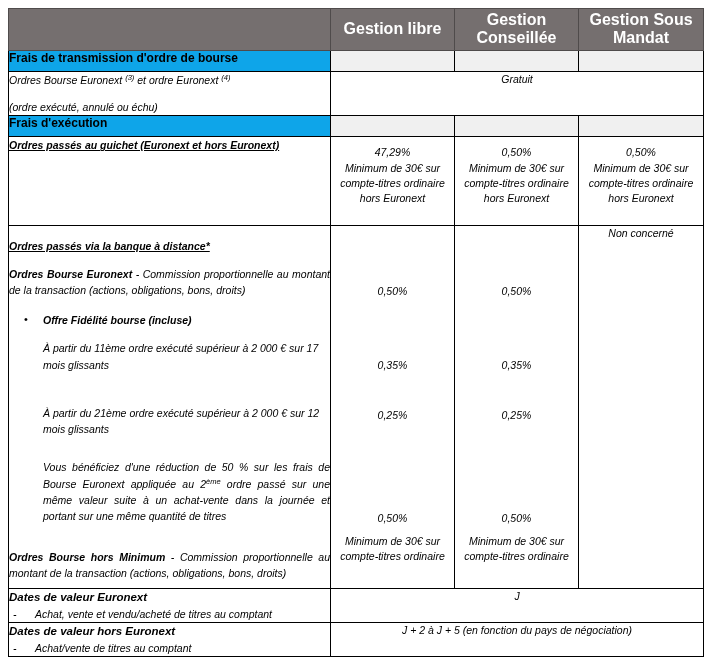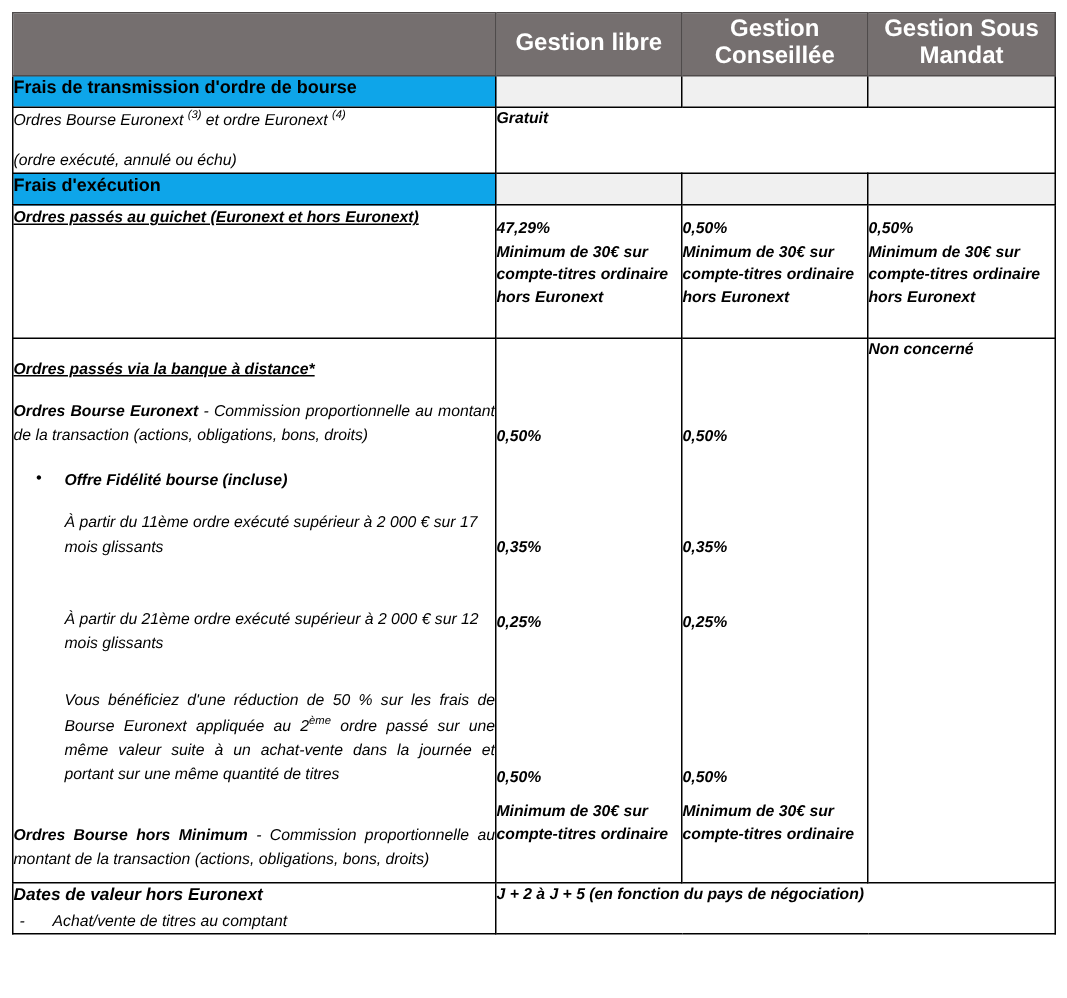--- a/index.html
+++ b/index.html
@@ -70,25 +70,25 @@
   }
 
   
   td.label {
     padding: 8px 14px 8px 12px;
     line-height: 1.55;
   }
 
   
   td.val {
+    text-align: center;
     vertical-align: middle;
     font-style: italic;
     padding: 6px 6px;
     line-height: 1.45;
-    font-weight: bold;
   }
   td.val.top {
     vertical-align: top;
     padding-top: 8px;
   }
   .vmain { display: block; }
   .vsub  { display: block; font-style: italic; }
 
   
   .it      { font-style: italic; }
@@ -258,20 +258,30 @@
           <div style="height:35px;"></div>
           <span class="vmain">0,25%</span>
           <div style="height:88px;"></div>
           <span class="vmain">0,50%</span>
           <span class="vsub" style="margin-top:8px;">Minimum de 30€ sur compte-titres ordinaire</span>
         </td>
 
         <td class="val">Non concerné</td>
       </tr>
 
+      <tr>
+        <td class="dates">
+          <span class="dates-title">Dates de valeur Euronext</span>
+          <span class="dash-row">
+            <span class="dash-mark">-</span>
+            <span class="dash-txt">Achat, vente et vendu/acheté de titres au comptant</span>
+          </span>
+        </td>
+        <td class="val" colspan="3">J</td>
+      </tr>
 
       <tr>
         <td class="dates">
           <span class="dates-title">Dates de valeur hors Euronext</span>
           <span class="dash-row">
             <span class="dash-mark">-</span>
             <span class="dash-txt">Achat/vente de titres au comptant</span>
           </span>
         </td>
         <td class="val" colspan="3">J + 2 à J + 5 (en fonction du pays de négociation)</td>

